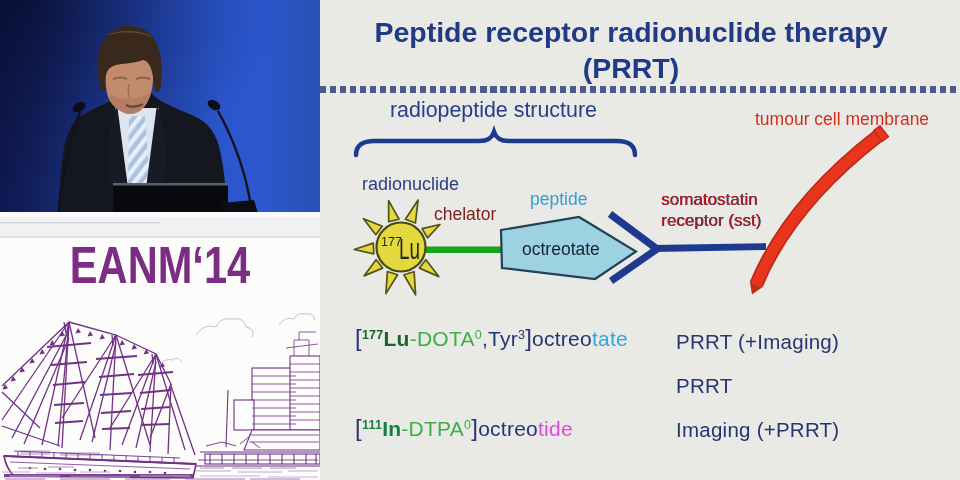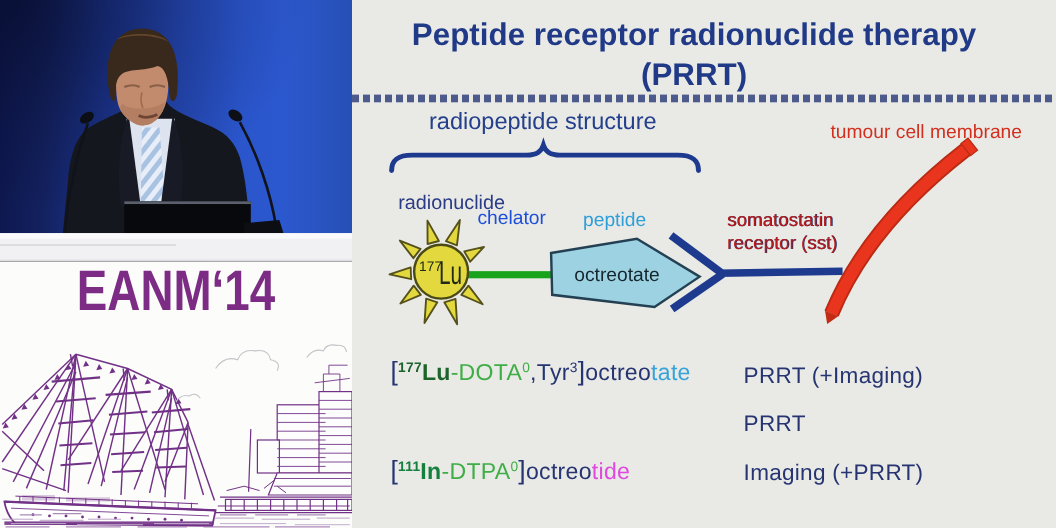--- a/index.html
+++ b/index.html
@@ -7,21 +7,21 @@
 #page{position:relative;width:960px;height:480px}
 #video{position:absolute;left:0;top:0;width:320px;height:238px;overflow:hidden}
 #video svg{filter:blur(0.45px)}
 #logo{position:absolute;left:0;top:238px;width:320px;height:242px;background:#fcfcfb;overflow:hidden}
 #slide{position:absolute;left:320px;top:0;width:668px;height:480px;background:#e9e9e6;overflow:hidden}
 .abs{position:absolute;line-height:1.05;white-space:nowrap}
 #title{left:-9px;top:14px;width:640px;text-align:center;font-size:28.5px;font-weight:bold;color:#203a87;line-height:36px}
 #dots{left:0;top:86px;width:640px;height:6.5px;background:repeating-linear-gradient(90deg,#4d5a8c 0,#4d5a8c 6.5px,transparent 6.5px,transparent 10px)}
 #rps{left:70px;top:99px;font-size:21.4px;color:#24408c}
 #radionuclide{left:42px;top:175px;font-size:18px;color:#2a3c84}
-#chelator{left:114px;top:189px;font-size:17.5px;color:#1d4ed8}
+#chelator{left:114px;top:205px;font-size:17.5px;color:#7f1d1d}
 #peptide{left:210px;top:190px;font-size:17.5px;color:#2f9fd9}
 #sst{left:341px;top:189px;font-size:17px;color:#b91c1c;line-height:21px;text-shadow:0.6px 0 0 #223165}
 #tcm{left:435px;top:110px;font-size:17.5px;color:#d2301e}
 #octr{left:202px;top:240px;font-size:17.5px;color:#16262e}
 .chem{font-size:21px;letter-spacing:0.25px;color:#263572}
 .chem .bk{font-size:24px;line-height:0}
 .chem sup{font-size:12.5px;position:relative;top:-7px;line-height:0;vertical-align:baseline}
 #chem1{left:35px;top:328px}
 #chem2{left:35px;top:374px}
 #chem3{left:35px;top:418px}

